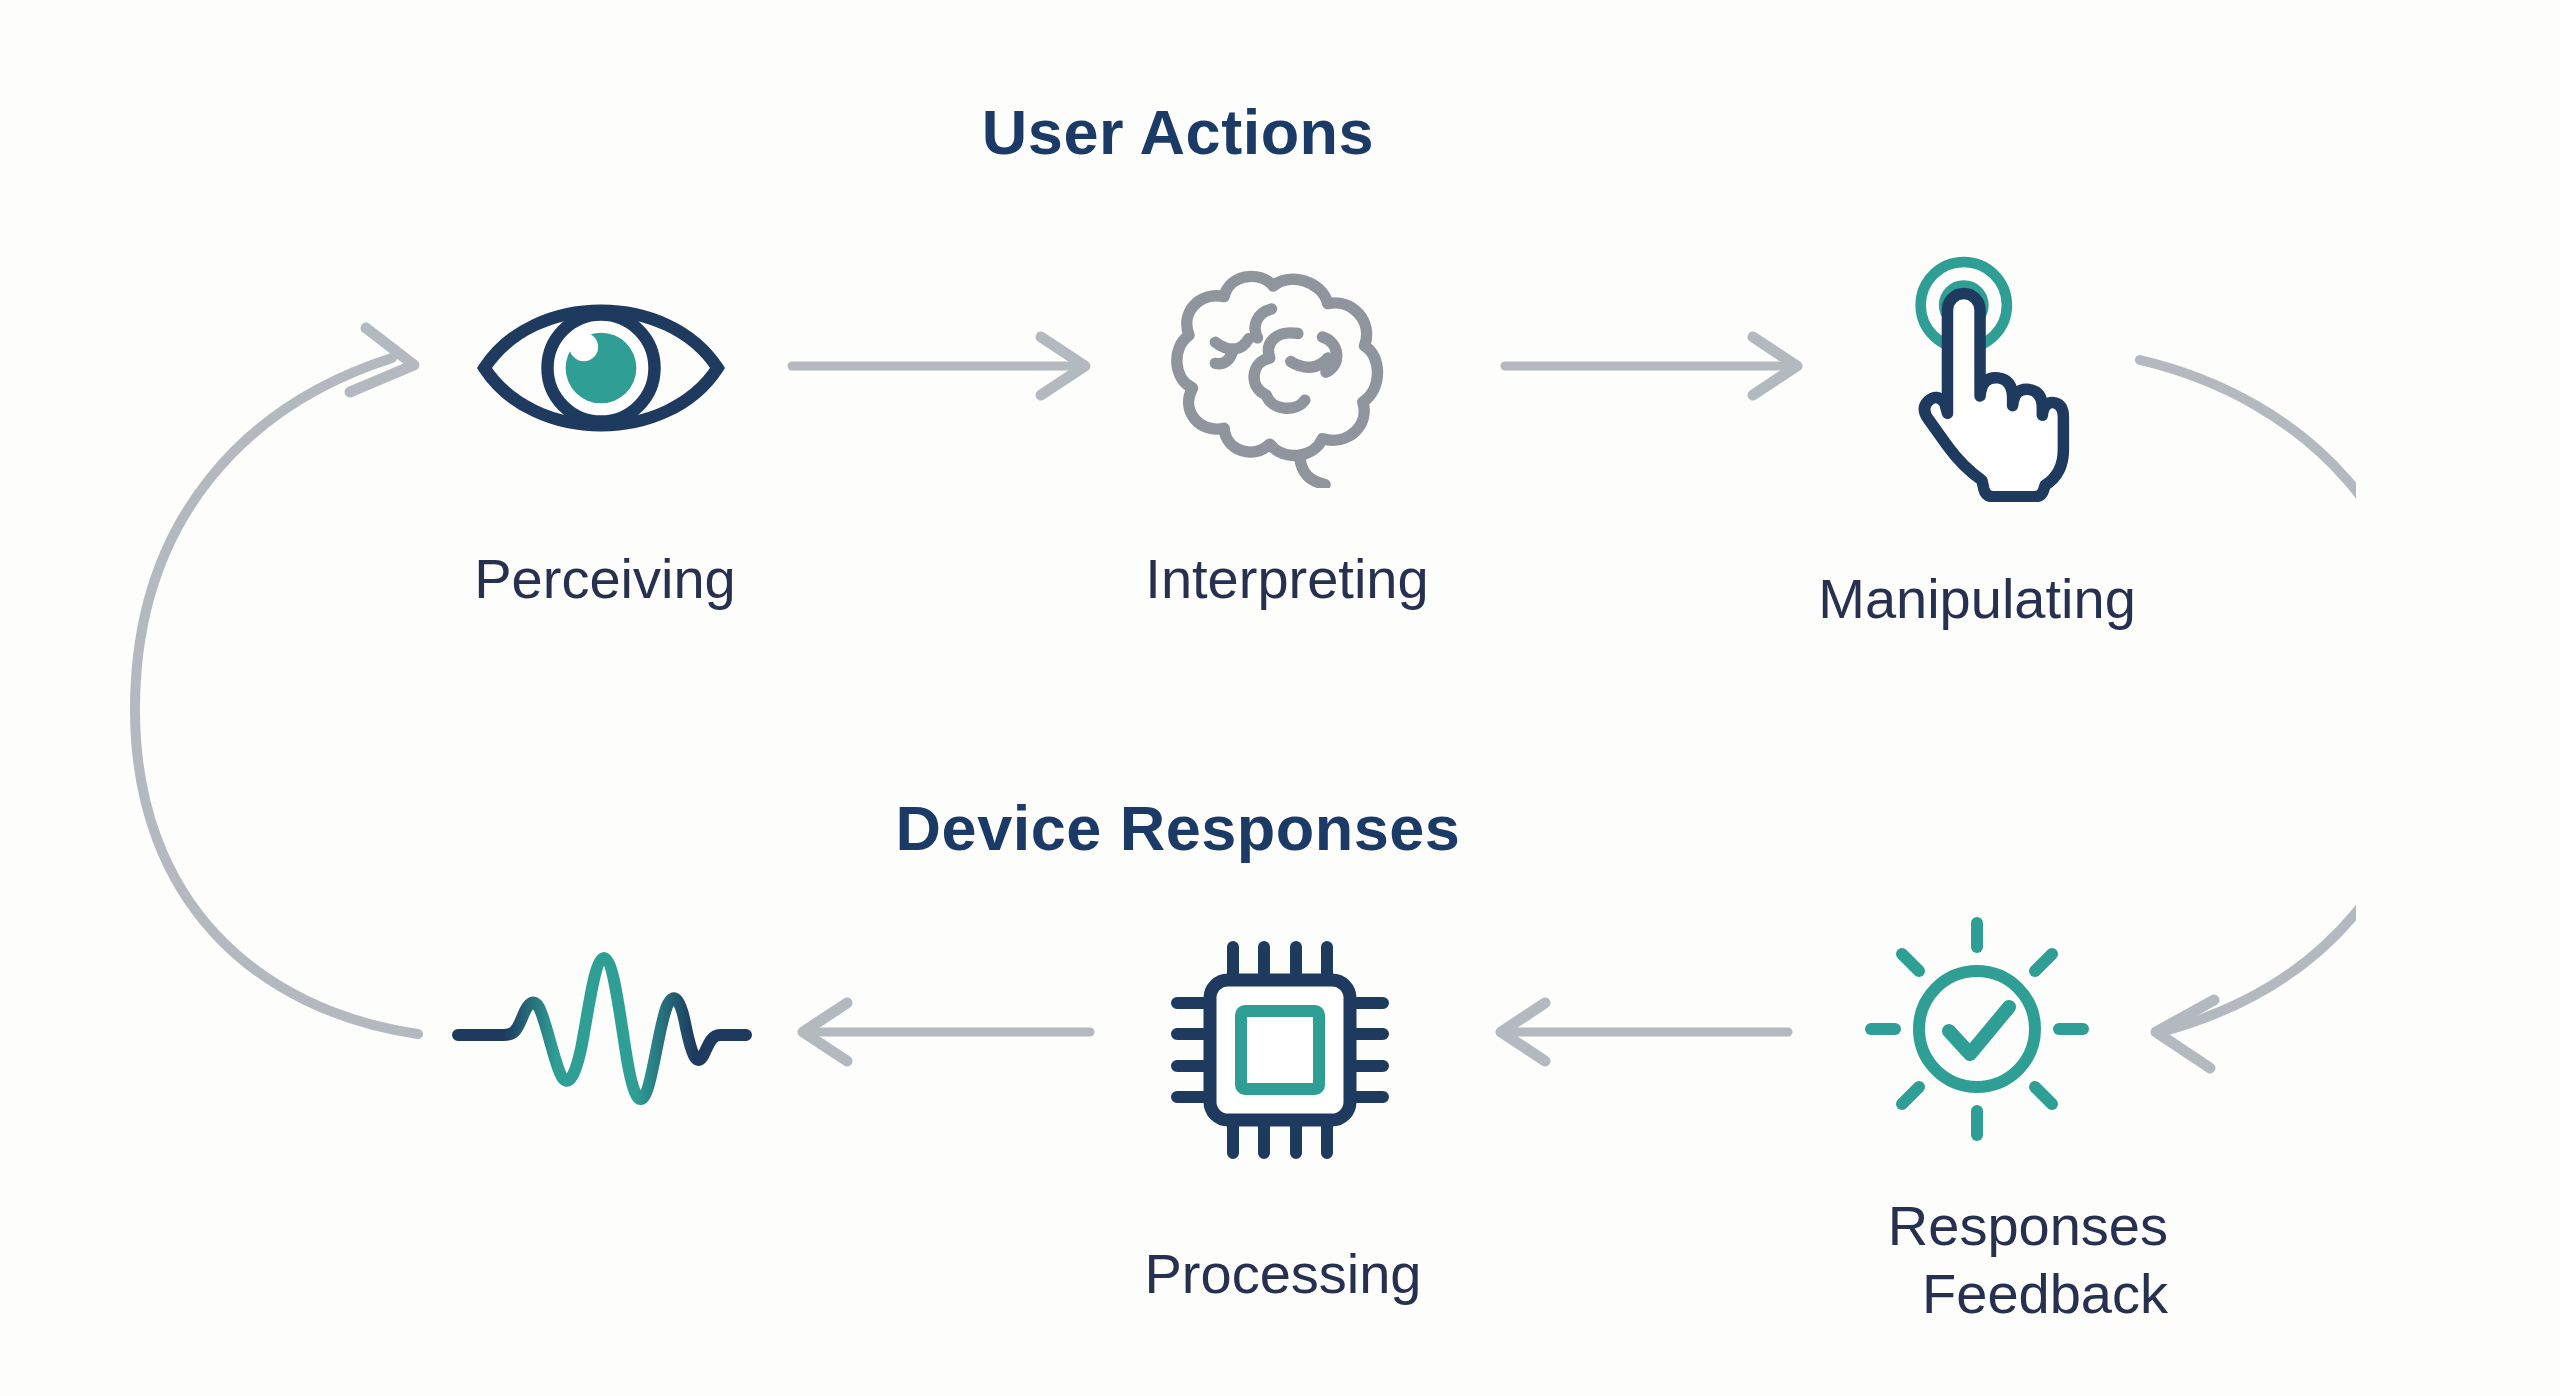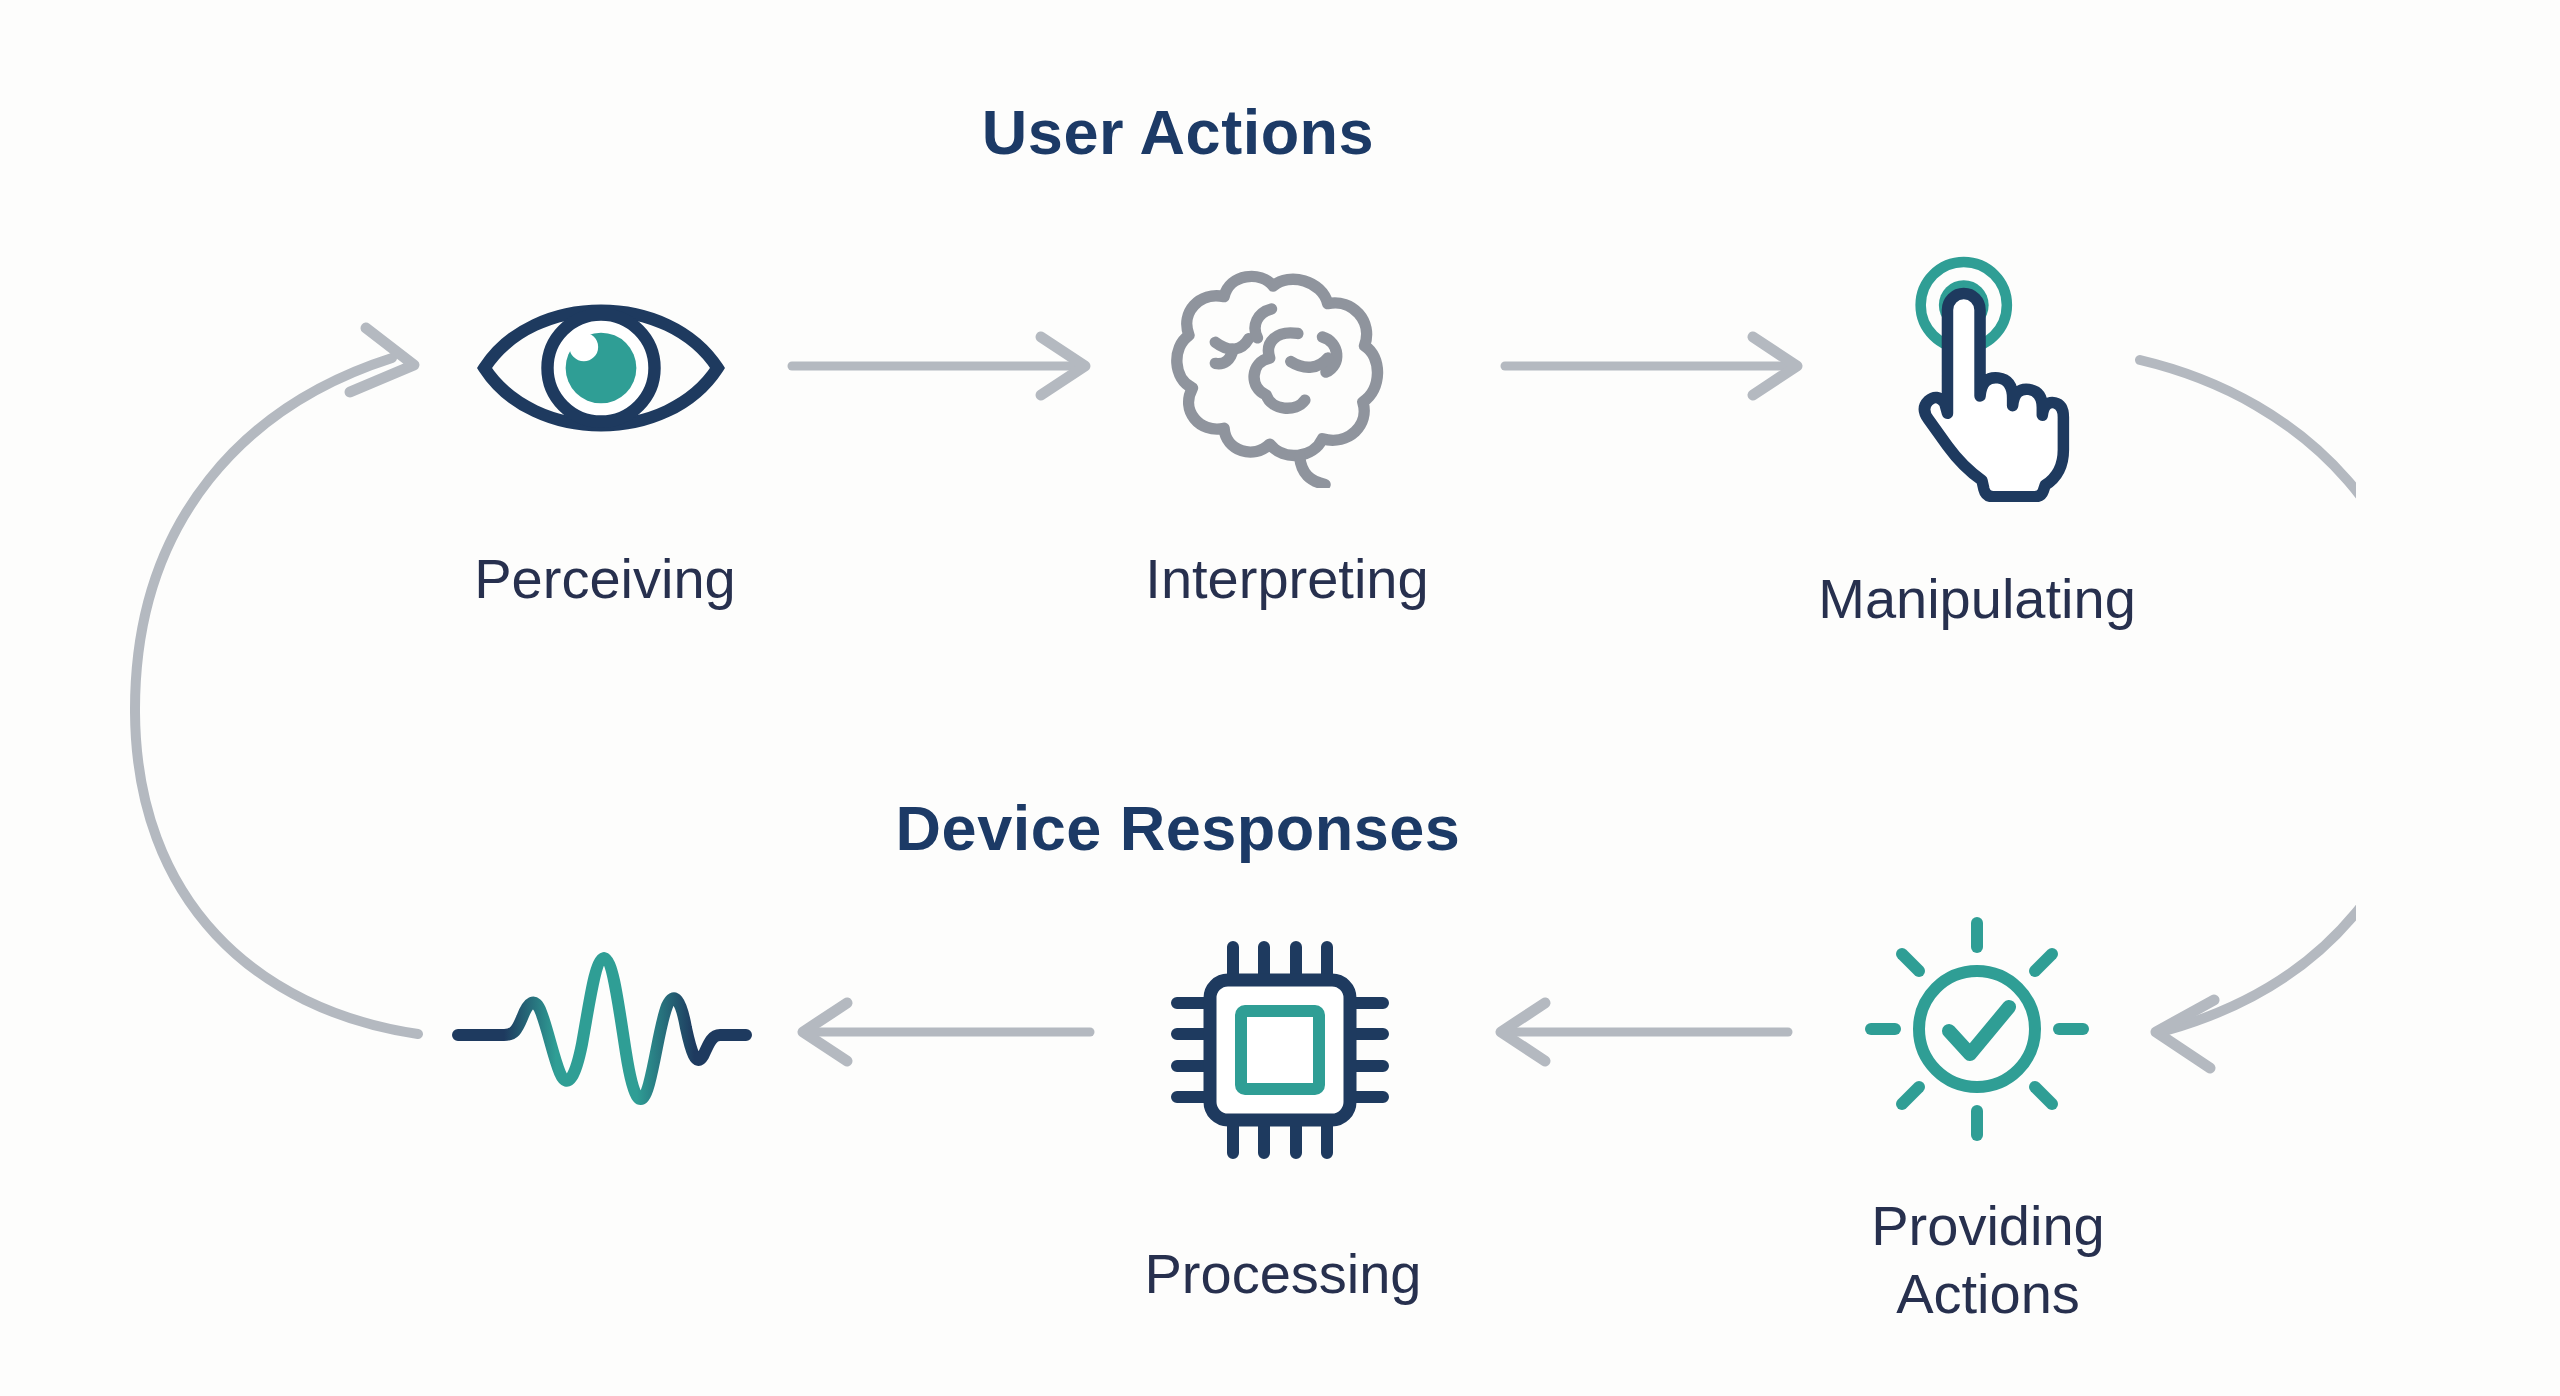--- a/index.html
+++ b/index.html
@@ -8,21 +8,21 @@
   }
   html,body{margin:0;padding:0;}
   body{background:var(--bg);font-family:"Liberation Sans", sans-serif;}
   .canvas{position:relative;width:2356px;height:1396px;background:var(--bg);overflow:hidden;}
   .section-title{
     position:absolute;left:0;right:0;text-align:center;
     font-size:63px;font-weight:700;color:var(--title);letter-spacing:.5px;
   }
   .step-label{
     position:absolute;transform:translateX(-50%);
-    text-align:center;font-size:56px;font-weight:400;color:var(--text);
+    text-align:right;font-size:56px;font-weight:400;color:var(--text);
     line-height:1.22;
   }
   .nowrap{white-space:nowrap;}
   .icon{position:absolute;display:block;}
   .icon svg{display:block;width:100%;height:100%;}
   .overlay{position:absolute;left:0;top:0;width:2560px;height:1396px;}
   
   .st-navy{stroke:var(--navy);}   .st-teal{stroke:var(--teal);}
   .st-gray{stroke:var(--arrow);}  .st-brain{stroke:var(--brain);}
   .f-teal{fill:var(--teal);}      .f-white{fill:#FFFFFF;}      .f-none{fill:none;}
@@ -151,15 +151,15 @@
           <path d="M178 178 L195 195"></path>
       </g>
     </svg>
   </span>
 
   <div class="step-label nowrap" style="left:605px;top:545px;">Perceiving</div>
   <div class="step-label nowrap" style="left:1287px;top:545px;">Interpreting</div>
   <div class="step-label nowrap" style="left:1977px;top:545px;margin-top:20px;">Manipulating</div>
 
   <div class="step-label nowrap" style="left:1283px;top:1192px;margin-top:48px;">Processing</div>
-  <div class="step-label" style="left:1988px;top:1192px;width:360px;">Providing Actions</div>
+  <div class="step-label" style="left:1988px;top:1192px;width:360px;">Responses Feedback</div>
 
 </div>
 
 </body></html>

